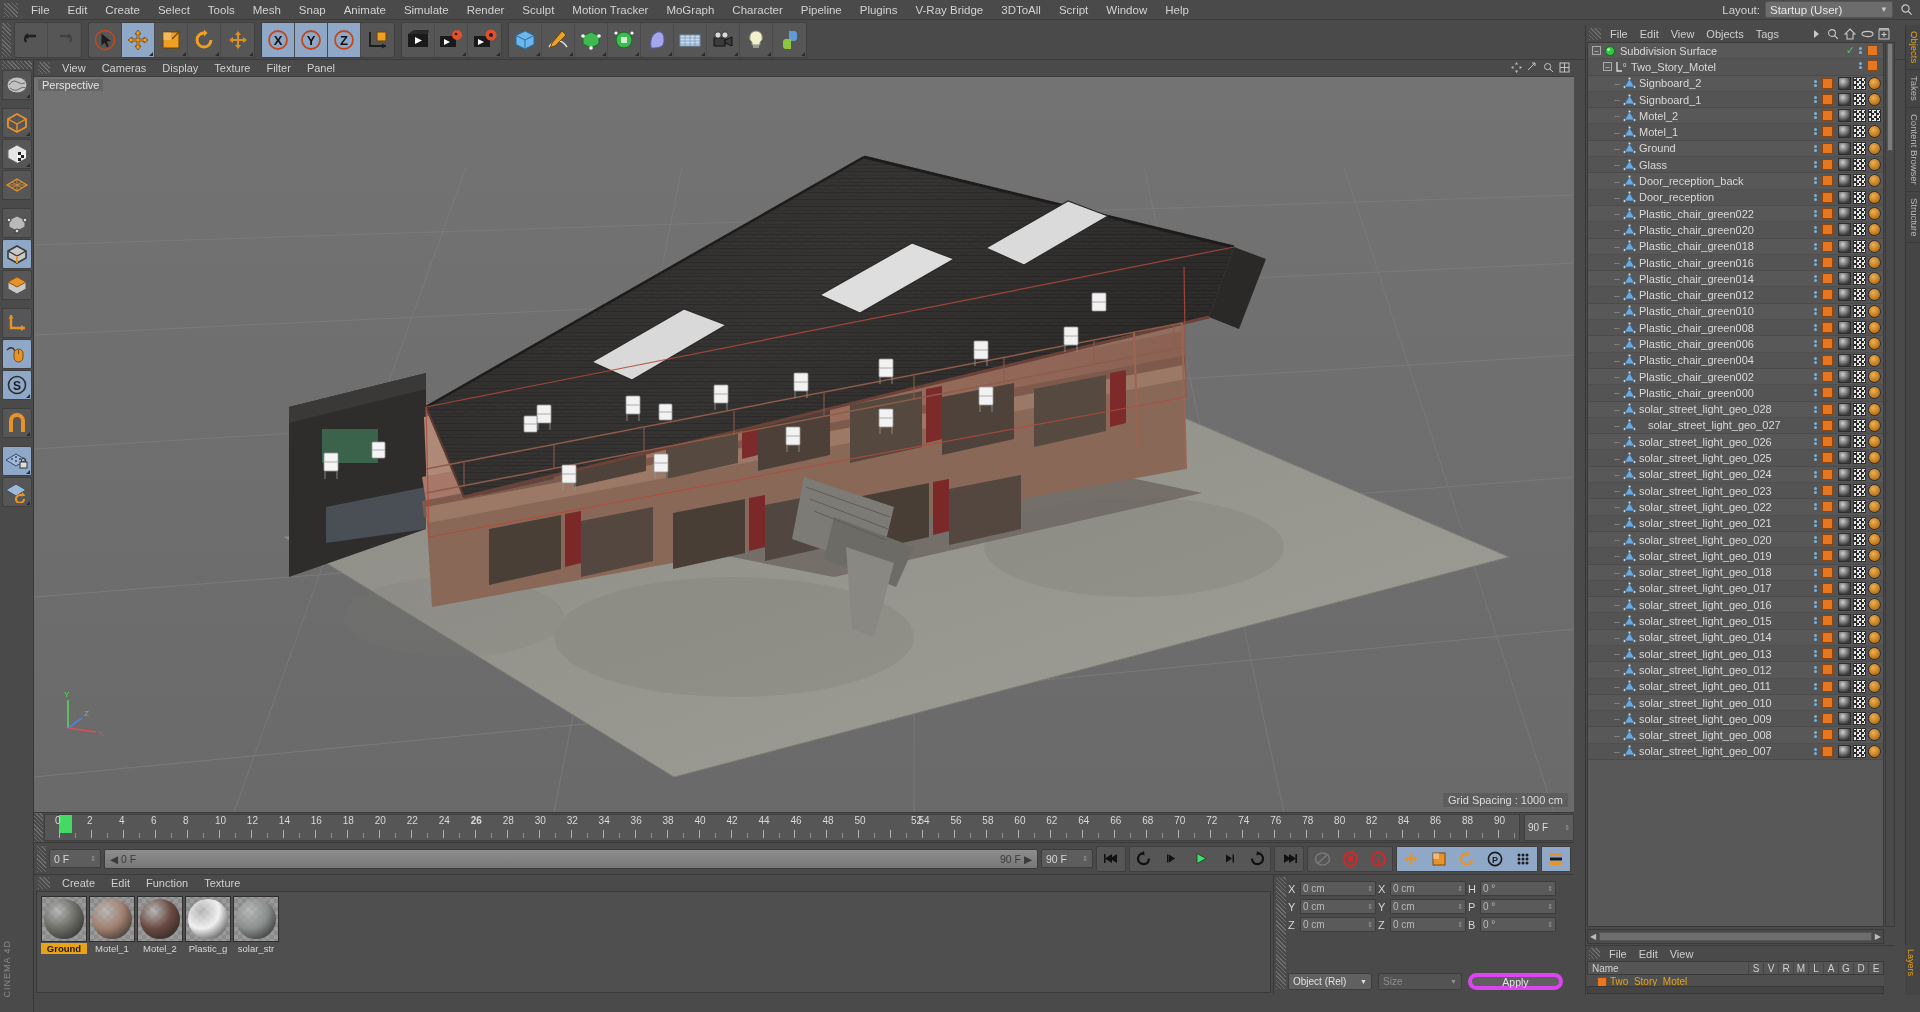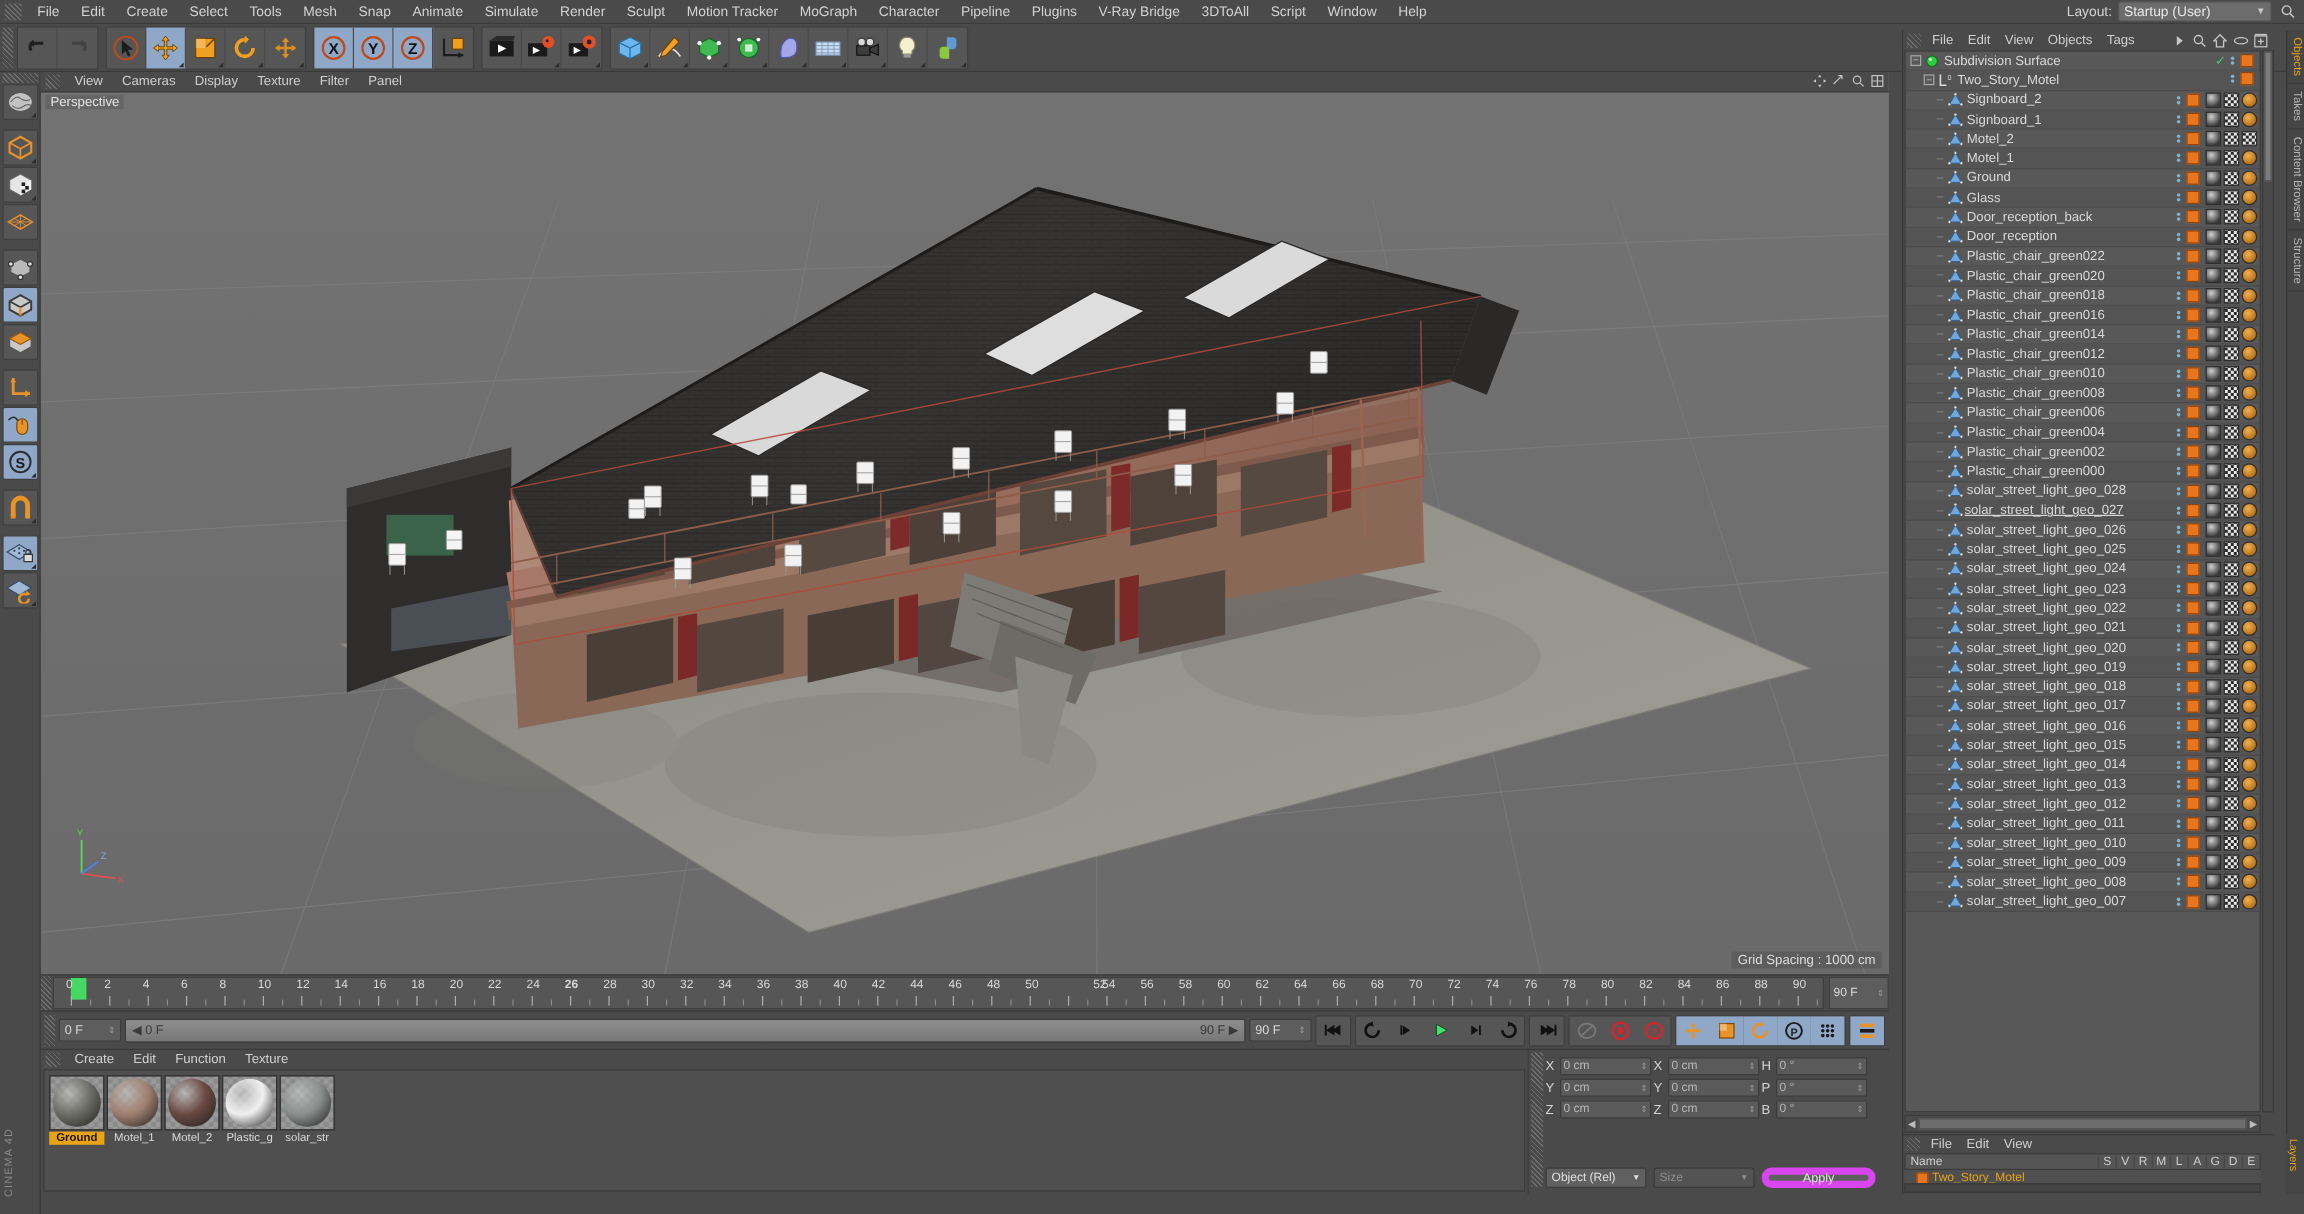--- a/index.html
+++ b/index.html
@@ -167,21 +167,21 @@
   .cd-foot{position:absolute;left:14px;bottom:5px;right:4px;display:flex;gap:6px;align-items:center;}
   .cd-sel{
     width:84px;height:17px;background:#606060;border:1px solid #3c3c3c;border-radius:2px;
     display:flex;align-items:center;justify-content:space-between;padding:0 4px;
     font-size:10px;color:#e0e0e0;}
   .cd-size{
     width:84px;height:17px;background:#535353;border:1px solid #3c3c3c;border-radius:2px;
     display:flex;align-items:center;justify-content:space-between;padding:0 4px;
     font-size:10px;color:#8f8f8f;}
   .cd-apply{
-    width:95px;height:17px;background:#5f5f5f;border:6px solid #d946ef;border-radius:9px;
+    width:95px;height:17px;background:#5f5f5f;border:4px solid #d946ef;border-radius:9px;
     display:flex;align-items:center;justify-content:center;font-size:10.5px;color:#e4e4e4;}
 
   
   .statusbar{
     position:absolute;top:995px;left:0;width:1920px;height:17px;
     background:#4a4a4a;display:flex;align-items:center;border-top:1px solid #3a3a3a;
   }
   .statusbar .grip{width:12px;height:12px;margin:0 5px;
     background:repeating-linear-gradient(45deg,#6e6e6e 0 1px,transparent 1px 3px);}
   .status-text{font-size:10.5px;color:#d0d0d0;}
@@ -1900,21 +1900,21 @@
           <span class="om-indent" style="width: 26px; flex: 0 0 auto;"></span>
           <span style="width: 8px; flex: 0 0 auto; color: rgb(141, 141, 141); font-size: 10px;">–</span>
           <span style="width: 14px; flex: 0 0 auto; display: flex; align-items: center; justify-content: center;">
             <svg width="13" height="12" viewBox="0 0 13 12">
               <path d="M6.5 1.5 L11.5 10 L1.5 10 Z" fill="#6fa8dc" stroke="#2f5f8f" stroke-width=".8"></path>
               <circle cx="6.5" cy="1.5" r="1.2" fill="#e8e8e8" stroke="#555" stroke-width=".5"></circle>
               <circle cx="1.5" cy="10" r="1.2" fill="#e8e8e8" stroke="#555" stroke-width=".5"></circle>
               <circle cx="11.5" cy="10" r="1.2" fill="#e8e8e8" stroke="#555" stroke-width=".5"></circle>
             </svg>
           </span>
-          <span class="om-name" style="margin-left: 1px; max-width: 160px; text-decoration: underline;">solar_street_light_geo_027</span>
+          <span class="om-name" style="margin-left: 12px; max-width: 160px;">solar_street_light_geo_027</span>
           <span class="om-right">
             <span class="dot-col">
               <i class="dot"></i>
               <i class="dot"></i>
             </span>
             <span class="sq" style="margin-right: 3px;"></span>
             <span class="tagbox" style="background: radial-gradient(circle at 35% 30%, rgb(207, 207, 207), rgb(58, 58, 58) 75%);"></span>
             <span class="tagbox tex-tag"></span>
             <span class="tagbox tex-tag" style="background: radial-gradient(circle at 40% 35%, rgb(240, 176, 80), rgb(176, 106, 18) 80%); border-radius: 50%;"></span>
           </span>

